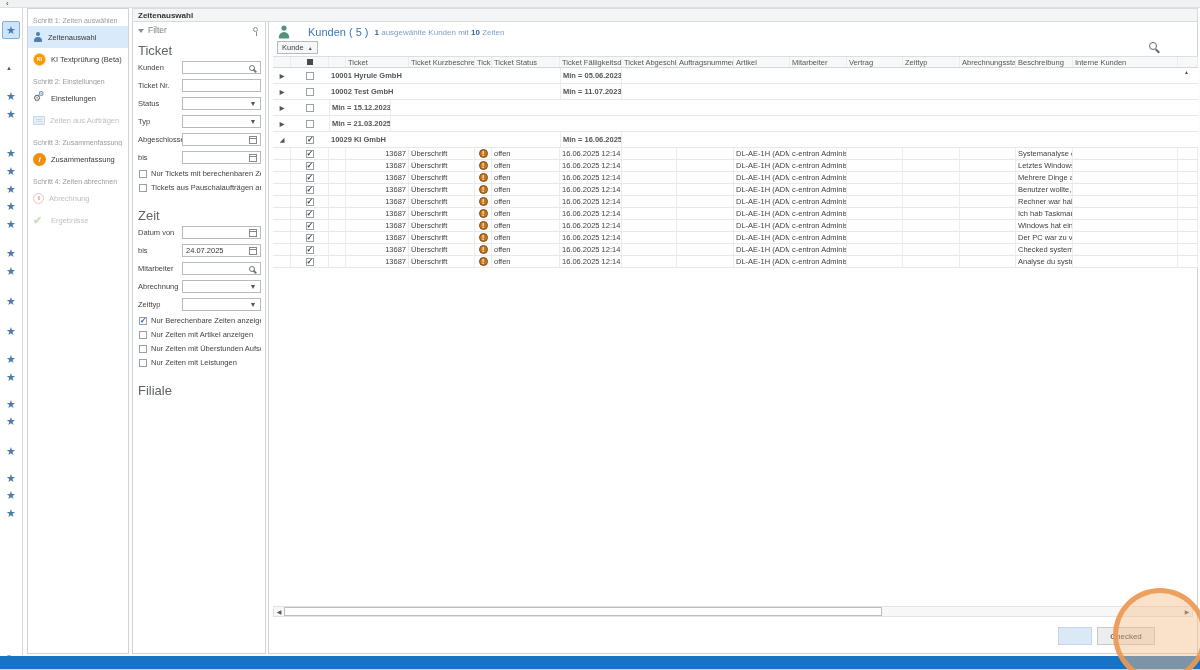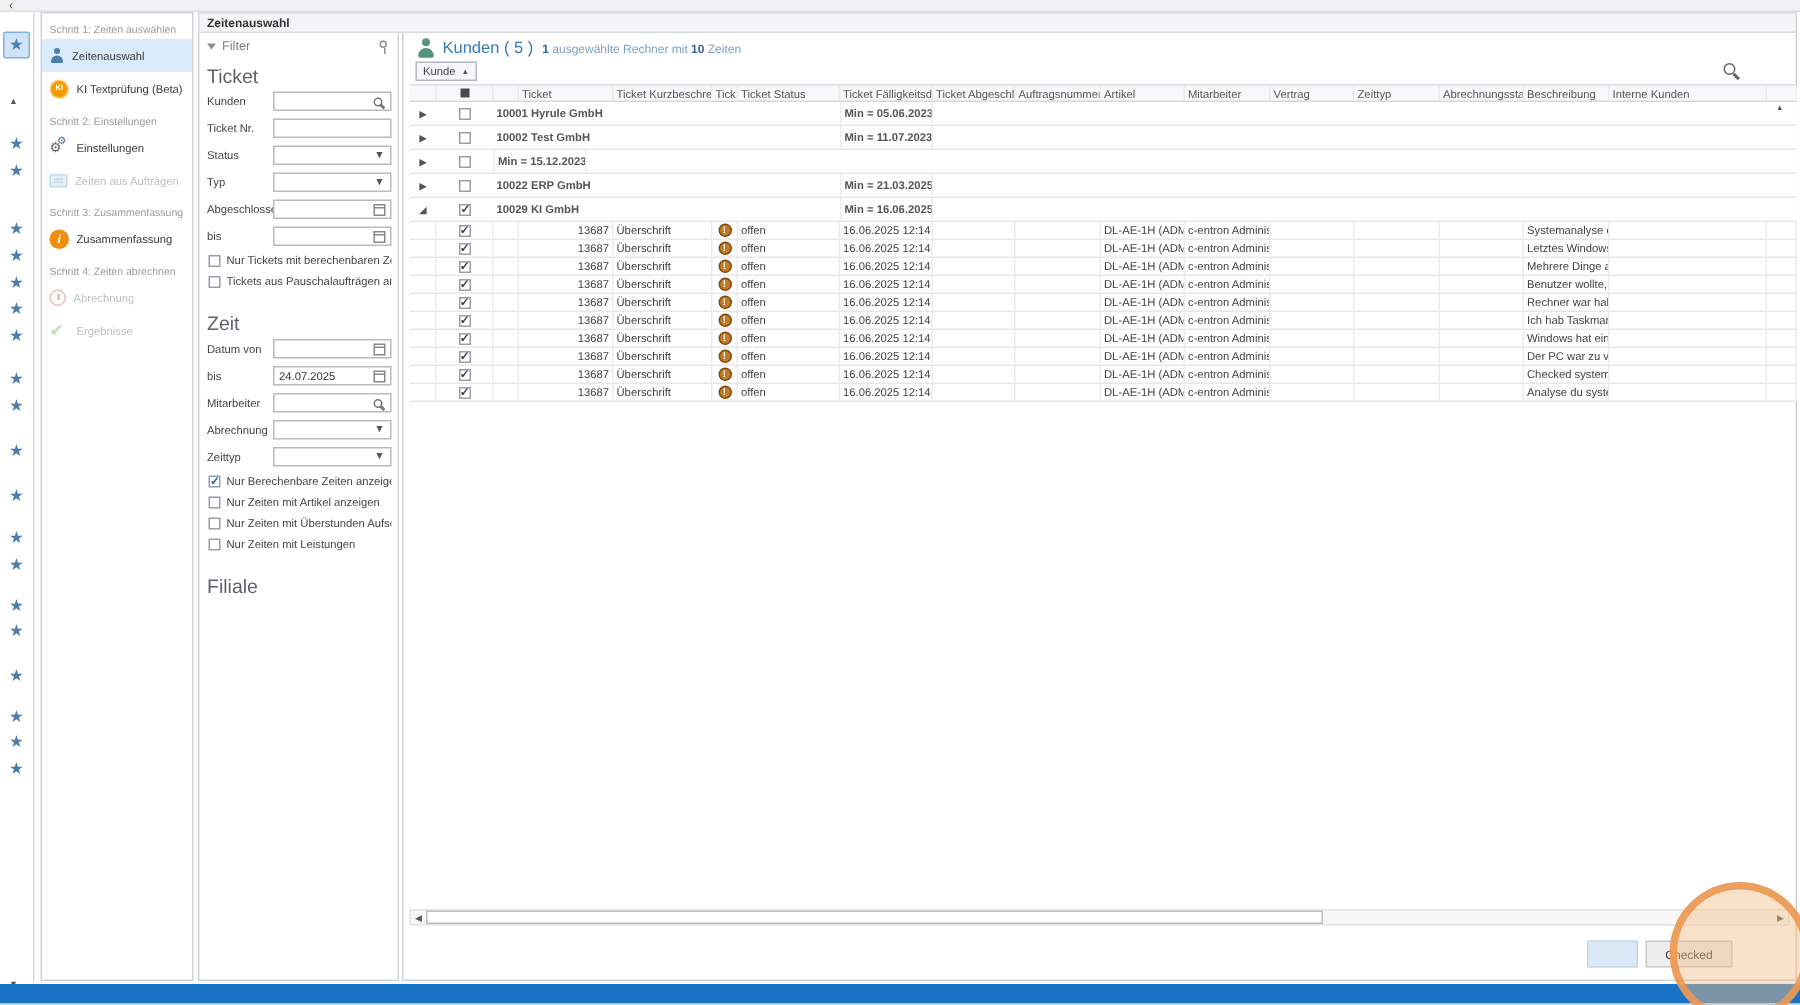--- a/index.html
+++ b/index.html
@@ -71,21 +71,21 @@
   .cb { width:8px; height:8px; border:1px solid #98a0a7; background:#fff; flex:0 0 8px; position:relative; }
   .cb.checked::after { content:'\2713'; position:absolute; left:0; top:-2px; font-size:8px; font-weight:bold; color:#1c5c9e; }
   .cb-row .cb-lbl { font-size:7.5px; color:#444; white-space:nowrap; overflow:hidden; }
   #filiale-box { margin:2px 5px 0 5px; border:1px solid #b6bbc0; height:38px; padding-top:3px; }
   #filiale-box .cb-row { margin:0 3px 4px 3px; }
 
   
   #table-panel { left:268px; top:22px; width:930px; height:632px; background:#fff; border:1px solid #cfd3d6; border-top:none; }
   #cust-head { position:absolute; left:10px; top:4px; display:flex; align-items:center; gap:6px; }
   .person.big { transform:scale(1.3); color:#54937c; }
-  #cust-title { font-size:11px; color:#3879b8; }
+  #cust-title { font-size:11px; color:#3879b8;margin-left:13px; }
   #cust-sub { font-size:8px; color:#7d9fc4; }
   #cust-sub b { color:#35689e; }
   #group-chip { position:absolute; left:8px; top:19px; height:13px; border:1px solid #b3bac0; background:#f6f7f8;
     font-size:7.5px; color:#444; display:flex; align-items:center; gap:4px; padding:0 4px; cursor:pointer; }
   #group-chip .sort { font-size:5px; color:#555; }
   #tbl-search { position:absolute; right:40px; top:20px; width:8px; height:8px; border:1.5px solid #666; border-radius:50%; cursor:pointer; }
   #tbl-search::after { content:''; position:absolute; width:5px; height:2px; background:#666; bottom:-3px; right:-4px; transform:rotate(45deg); }
 
   #grid { position:absolute; left:4px; top:34px; width:925px; }
   .g-row { display:flex; border-bottom:1px solid #e8e8e8; background:#fff; }
@@ -306,21 +306,21 @@
         <span class="cb-lbl">Nur Zeiten mit Leistungen</span>
       </div>
     </div>
   <div class="f-section" style="margin-top:16px;">Filiale</div>
 </div>
 
 <div id="table-panel" class="abs">
   <div id="cust-head">
     <span class="person big"></span>
     <span id="cust-title">Kunden ( 5 )</span>
-    <span id="cust-sub"><b>1</b><span> ausgewählte Rechner mit </span><b>10</b><span> Zeiten</span></span>
+    <span id="cust-sub"><b>1</b><span> ausgewählte Kunden mit </span><b>10</b><span> Zeiten</span></span>
   </div>
   <div id="group-chip">
     <span>Kunde</span>
     <span class="sort">▲</span>
   </div>
   <div id="tbl-search"></div>
   <div id="grid">
       <div class="g-row hdr">
         <div class="g-cell" style="width: 18px; flex: 0 0 18px;"></div>
         <div class="g-cell" style="width: 38px; flex: 0 0 38px;">
@@ -367,21 +367,20 @@
           <span class="cb dark"></span>
         </div>
         <div class="g-cell" style="width: 62px; flex: 0 0 62px; border-left: 1px solid rgb(236, 236, 236);">Min = 15.12.2023...</div>
         <div class="g-cell noborder" style="flex: 1 1 0%;"></div>
       </div>
       <div class="g-row grp">
         <div class="g-cell exp noborder" style="width: 18px; flex: 0 0 18px;">▶</div>
         <div class="g-cell noborder" style="width: 38px; flex: 0 0 38px; justify-content: center;">
           <span class="cb dark"></span>
         </div>
-        <div class="g-cell noborder" style="width: 231px; flex: 0 0 231px;">10022 ERP GmbH</div>
         <div class="g-cell" style="width: 62px; flex: 0 0 62px; border-left: 1px solid rgb(236, 236, 236);">Min = 21.03.2025...</div>
         <div class="g-cell noborder" style="flex: 1 1 0%;"></div>
       </div>
       <div class="g-row grp">
         <div class="g-cell exp noborder" style="width: 18px; flex: 0 0 18px;">◢</div>
         <div class="g-cell noborder" style="width: 38px; flex: 0 0 38px; justify-content: center;">
           <span class="cb dark checked"></span>
         </div>
         <div class="g-cell noborder" style="width: 231px; flex: 0 0 231px;">10029 KI GmbH</div>
         <div class="g-cell" style="width: 62px; flex: 0 0 62px; border-left: 1px solid rgb(236, 236, 236);">Min = 16.06.2025...</div>

